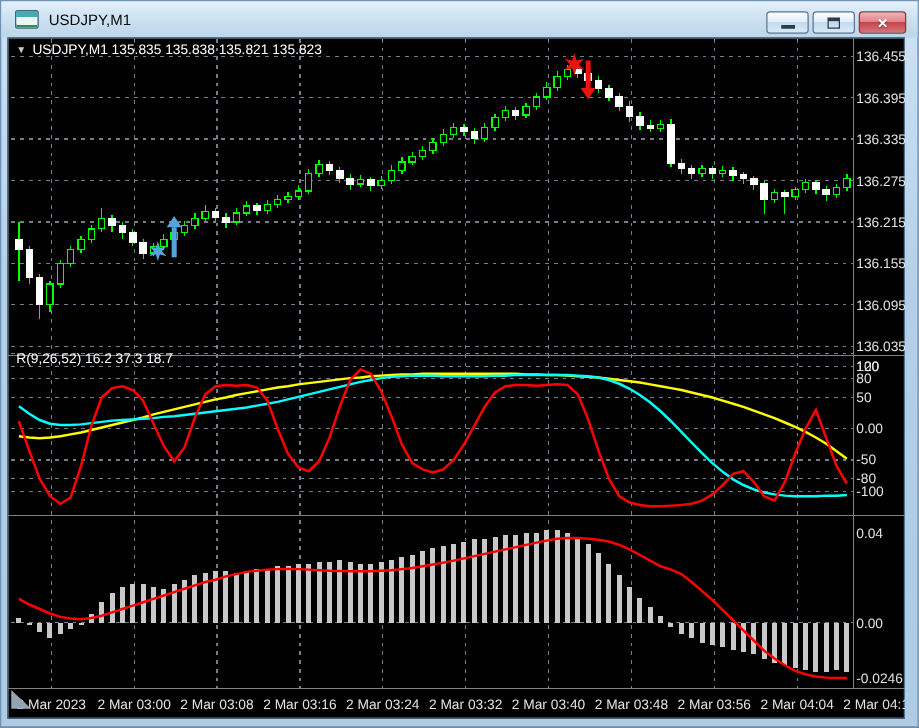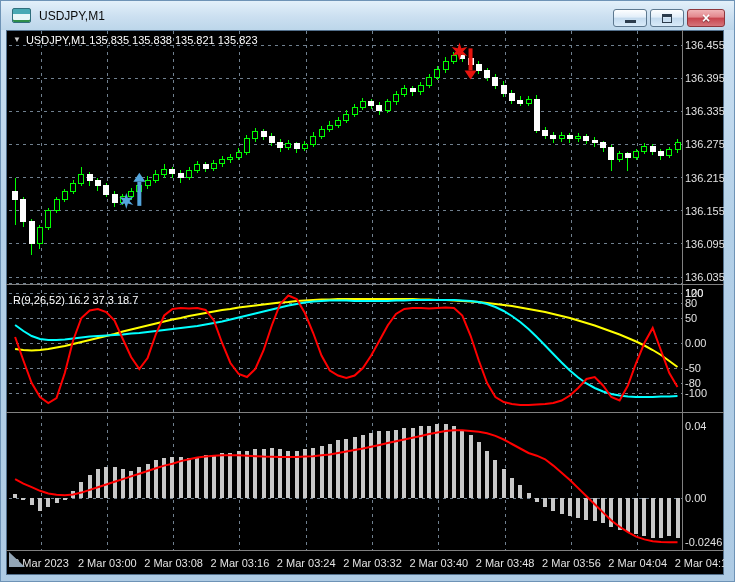--- a/index.html
+++ b/index.html
@@ -27,21 +27,21 @@
   .restore-glyph { width:10px; height:9px; border:1px solid #2c3c4c; border-top:3px solid #2c3c4c; background:transparent; }
   .close-glyph { color:#fff; font-size:14px; font-weight:bold; line-height:14px;
                  text-shadow:0 1px 1px rgba(0,0,0,.45); }
   
   .client { position:absolute; left:5px; top:29px; width:718px; height:545px;
             background:#000; border:1px solid #53708c; }
   #chart-svg { position:absolute; left:-1px; top:-1px; width:718px; height:545px; }
   .pane-label { position:absolute; color:#fff; font-size:11px; white-space:nowrap;
                 display:flex; align-items:center; gap:5px; z-index:5; }
   .main-label { left:6px; top:3px; }
-  .r-label    { left:6px; top:263px; }
+  .r-label    { left:6px; top:250px; }
   .macd-label { left:6px; top:387px; }
   .dd { color:#c8c8c8; font-size:8px; line-height:10px; }
   svg text { font-family:"Liberation Sans", sans-serif; font-size:11px; }
 </style>
 </head>
 <body>
 
 <div id="window">
   <div class="titlebar">
     <div class="app-icon"></div>

